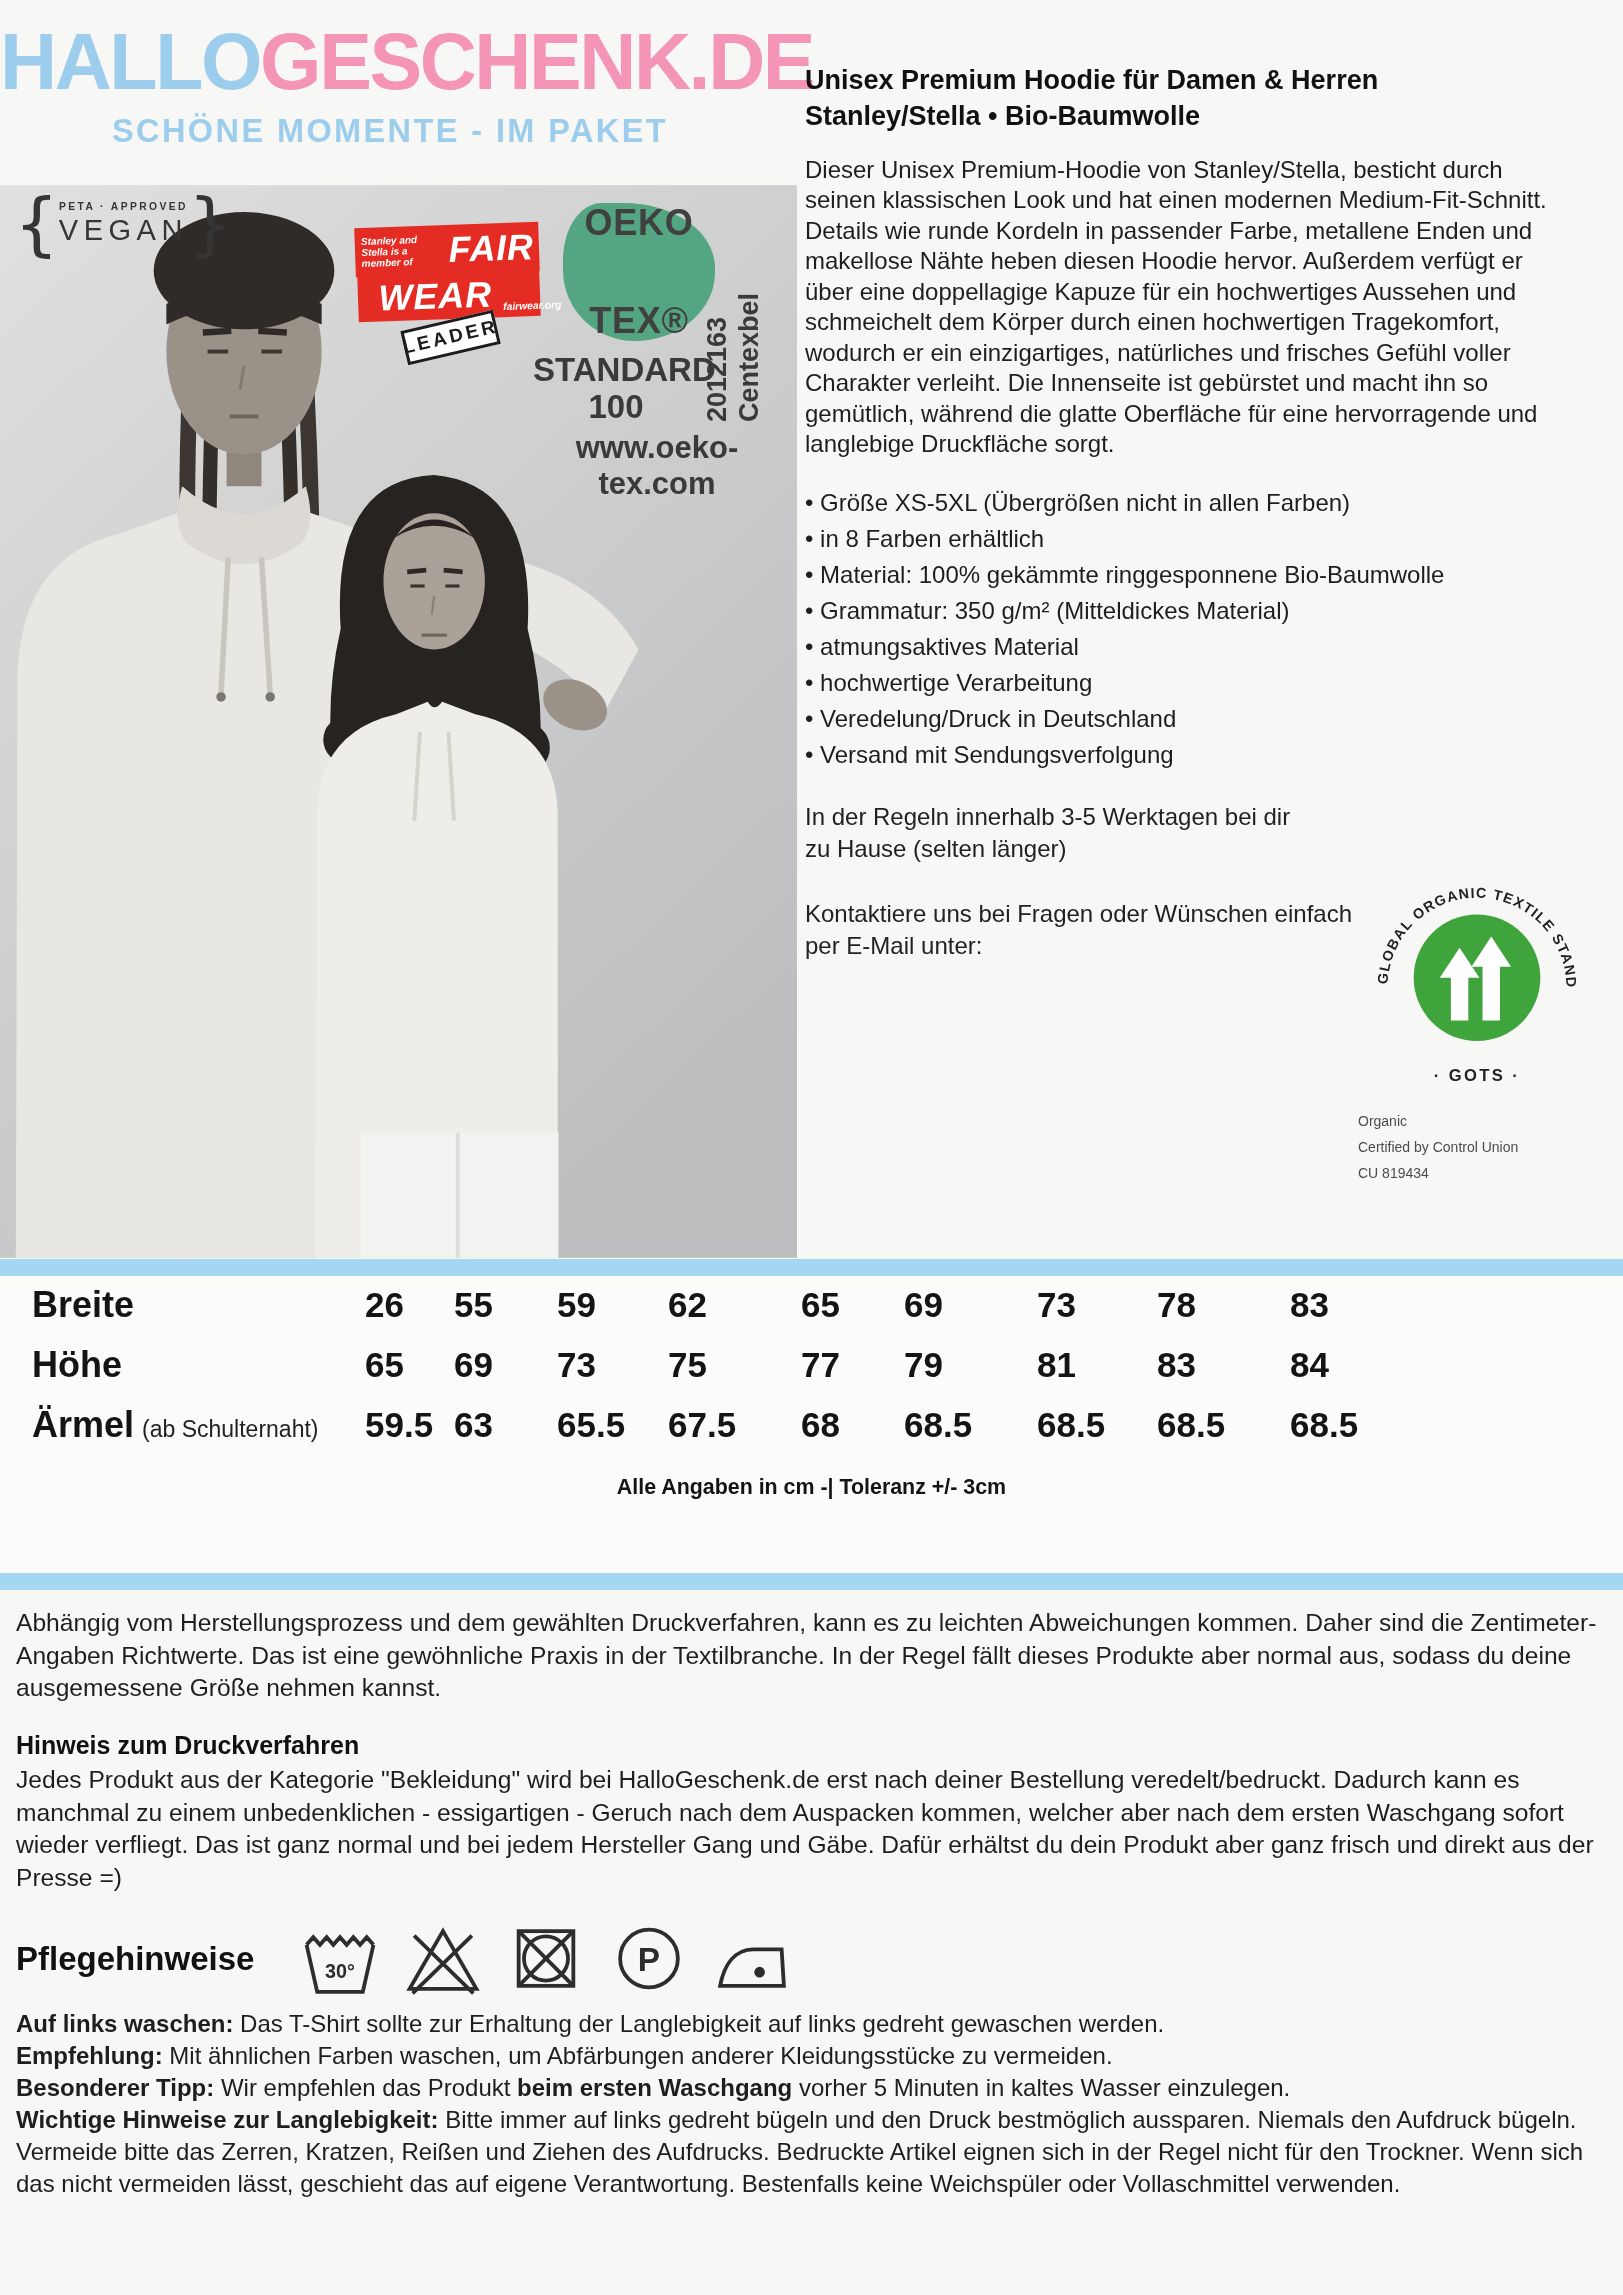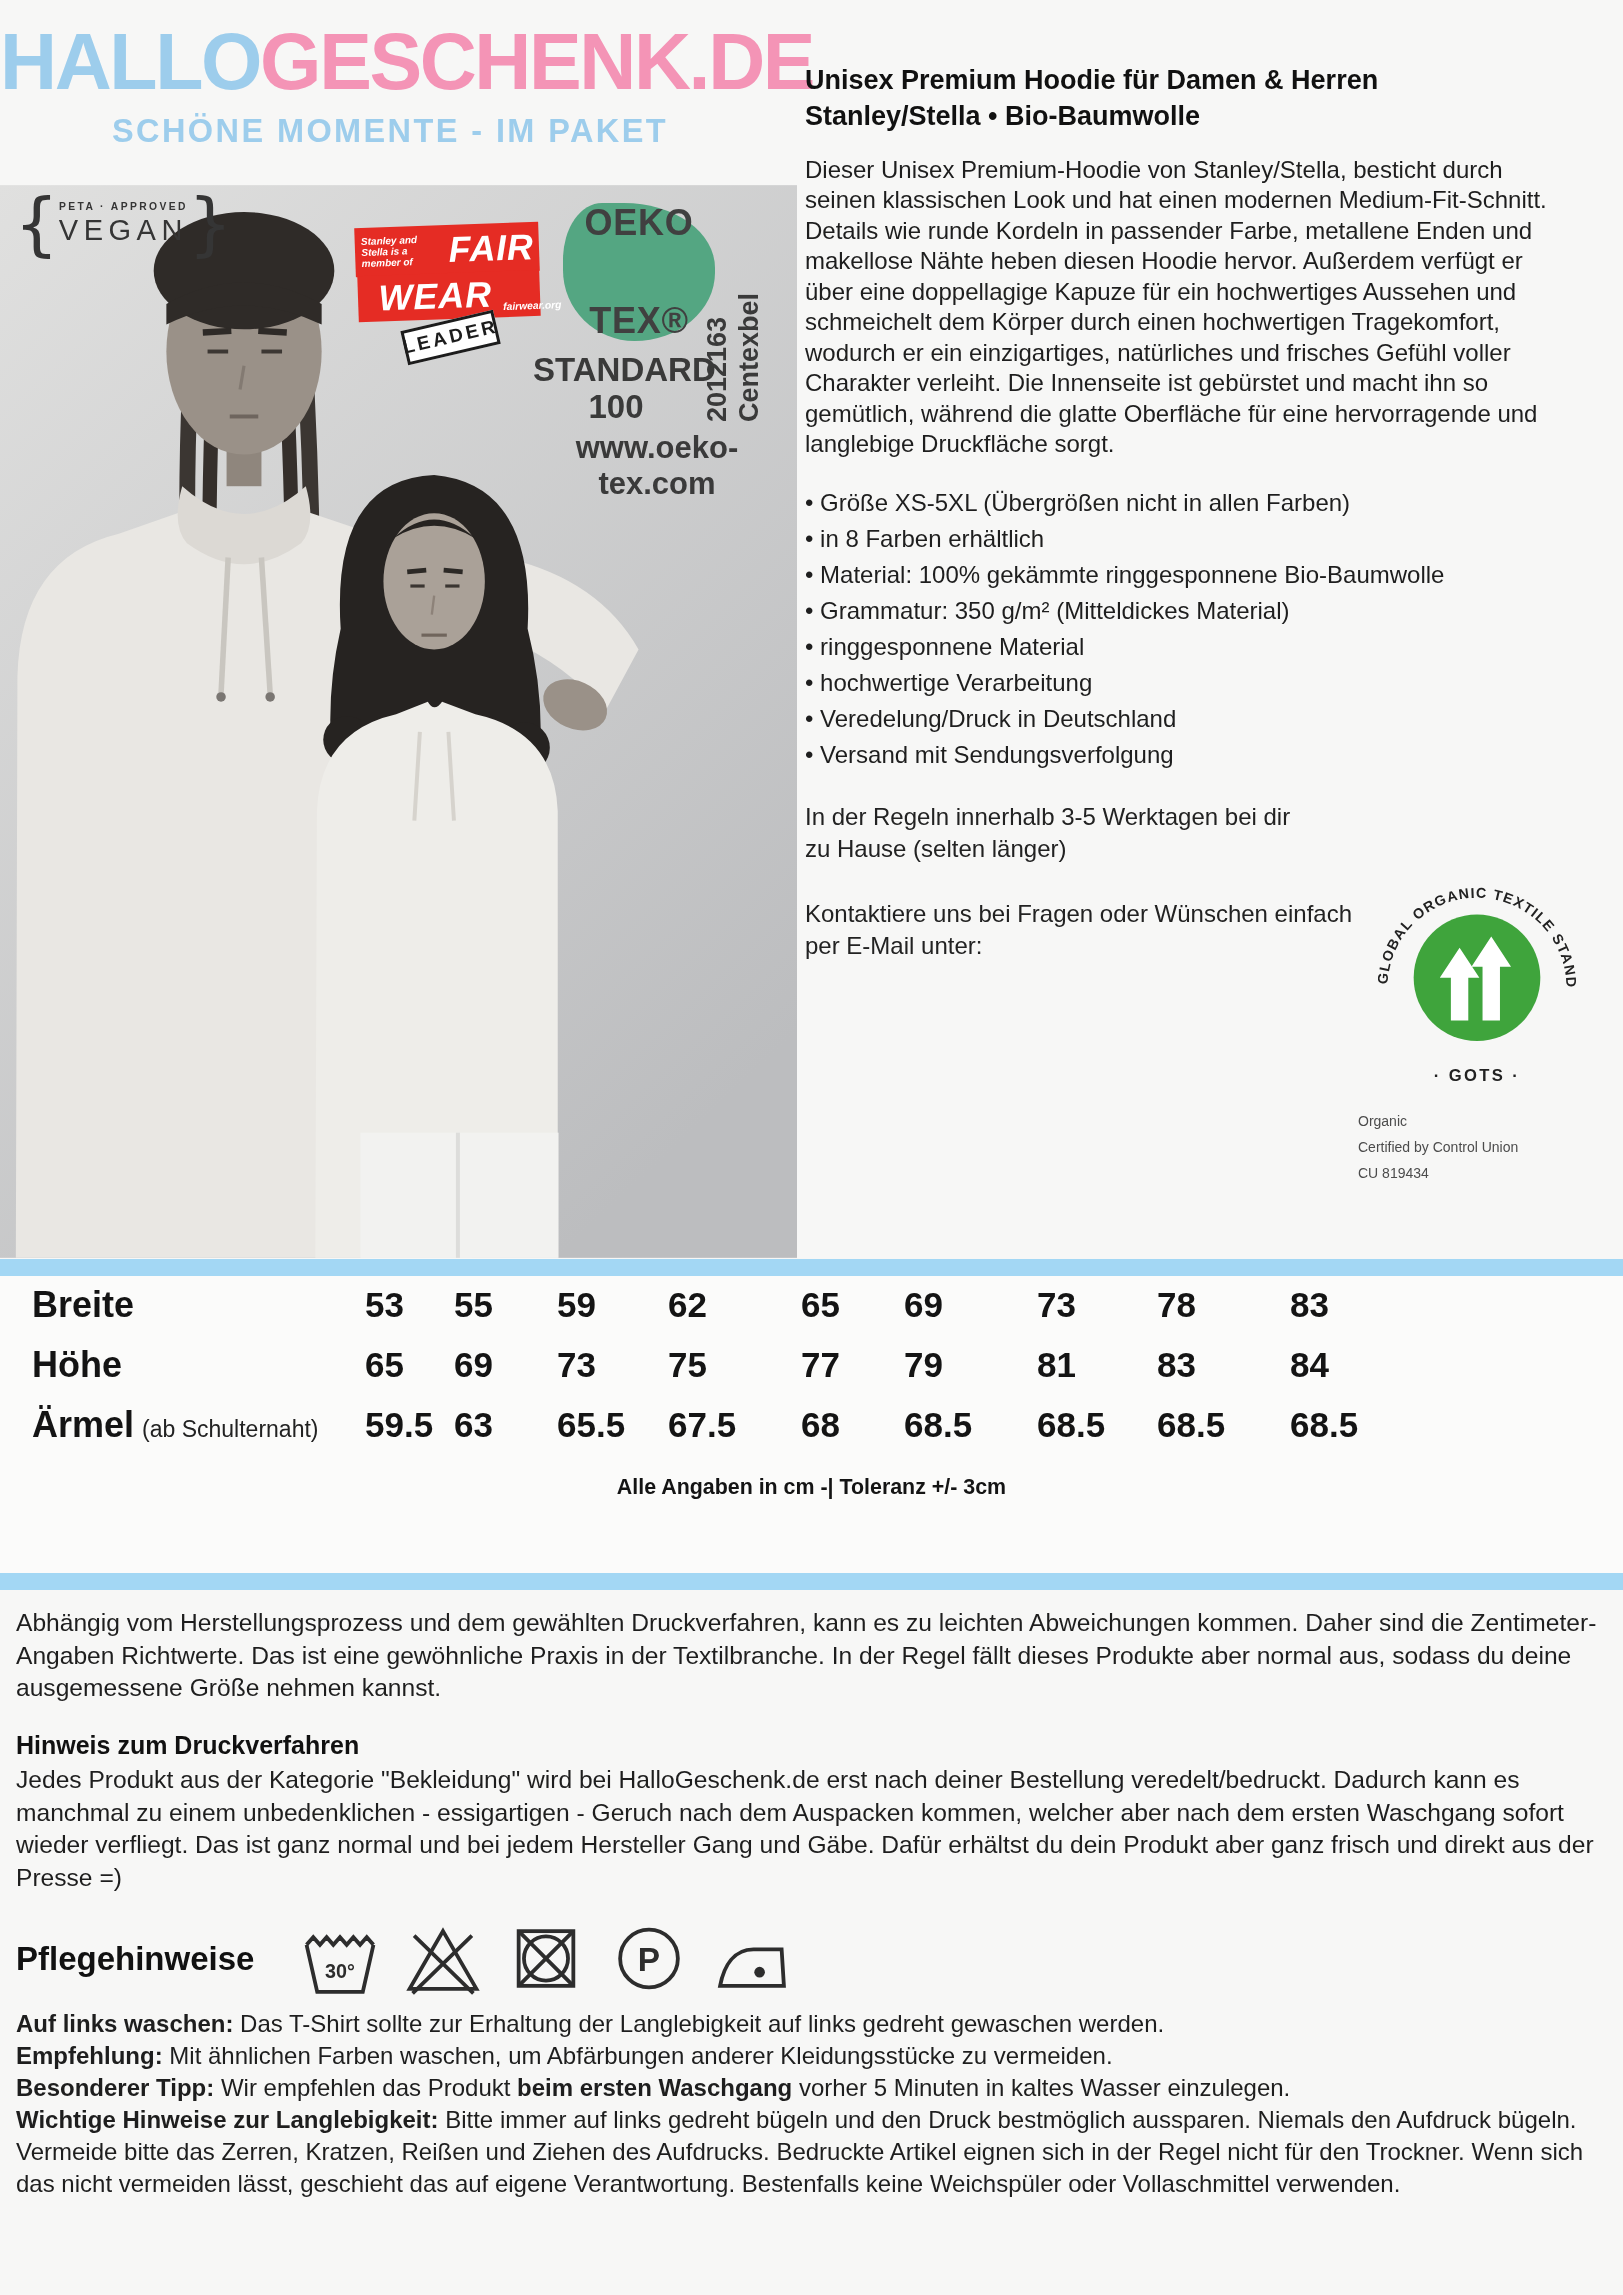--- a/index.html
+++ b/index.html
@@ -176,21 +176,21 @@
   <div class="title">
     <div>Unisex Premium Hoodie für Damen &amp; Herren</div>
     <div>Stanley/Stella • Bio-Baumwolle</div>
   </div>
   <p class="body-p">Dieser Unisex Premium-Hoodie von Stanley/Stella, besticht durch seinen klassischen Look und hat einen modernen Medium-Fit-Schnitt. Details wie runde Kordeln in passender Farbe, metallene Enden und makellose Nähte heben diesen Hoodie hervor. Außerdem verfügt er über eine doppellagige Kapuze für ein hochwertiges Aussehen und schmeichelt dem Körper durch einen hochwertigen Tragekomfort, wodurch er ein einzigartiges, natürliches und frisches Gefühl voller Charakter verleiht. Die Innenseite ist gebürstet und macht ihn so gemütlich, während die glatte Oberfläche für eine hervorragende und langlebige Druckfläche sorgt.</p>
   <ul class="features">
     <li>Größe XS-5XL (Übergrößen nicht in allen Farben)</li>
     <li>in 8 Farben erhältlich</li>
     <li>Material: 100% gekämmte ringgesponnene Bio-Baumwolle</li>
     <li>Grammatur: 350 g/m² (Mitteldickes Material)</li>
-    <li>ringgesponnene Material</li>
+    <li>atmungsaktives Material</li>
     <li>hochwertige Verarbeitung</li>
     <li>Veredelung/Druck in Deutschland</li>
     <li>Versand mit Sendungsverfolgung</li>
   </ul>
   <p class="delivery">In der Regeln innerhalb 3-5 Werktagen bei dir zu Hause (selten länger)</p>
   <p class="contact">Kontaktiere uns bei Fragen oder Wünschen einfach per E-Mail unter:</p>
 </div>
 
 <svg class="abs gots" viewBox="0 0 250 264" width="198" height="209">
   <defs>
@@ -211,21 +211,21 @@
   <div>Organic</div>
   <div>Certified by Control Union</div>
   <div>CU 819434</div>
 </div>
 
 <div class="abs band" style="top:1259px"></div>
 <div class="abs tablebg"></div>
 <div class="abs size-table">
   <div class="trow">
     <div class="tlabel">Breite</div>
-    <div class="tval">53</div>
+    <div class="tval">26</div>
     <div class="tval">55</div>
     <div class="tval">59</div>
     <div class="tval">62</div>
     <div class="tval">65</div>
     <div class="tval">69</div>
     <div class="tval">73</div>
     <div class="tval">78</div>
     <div class="tval">83</div>
   </div>
   <div class="trow">

